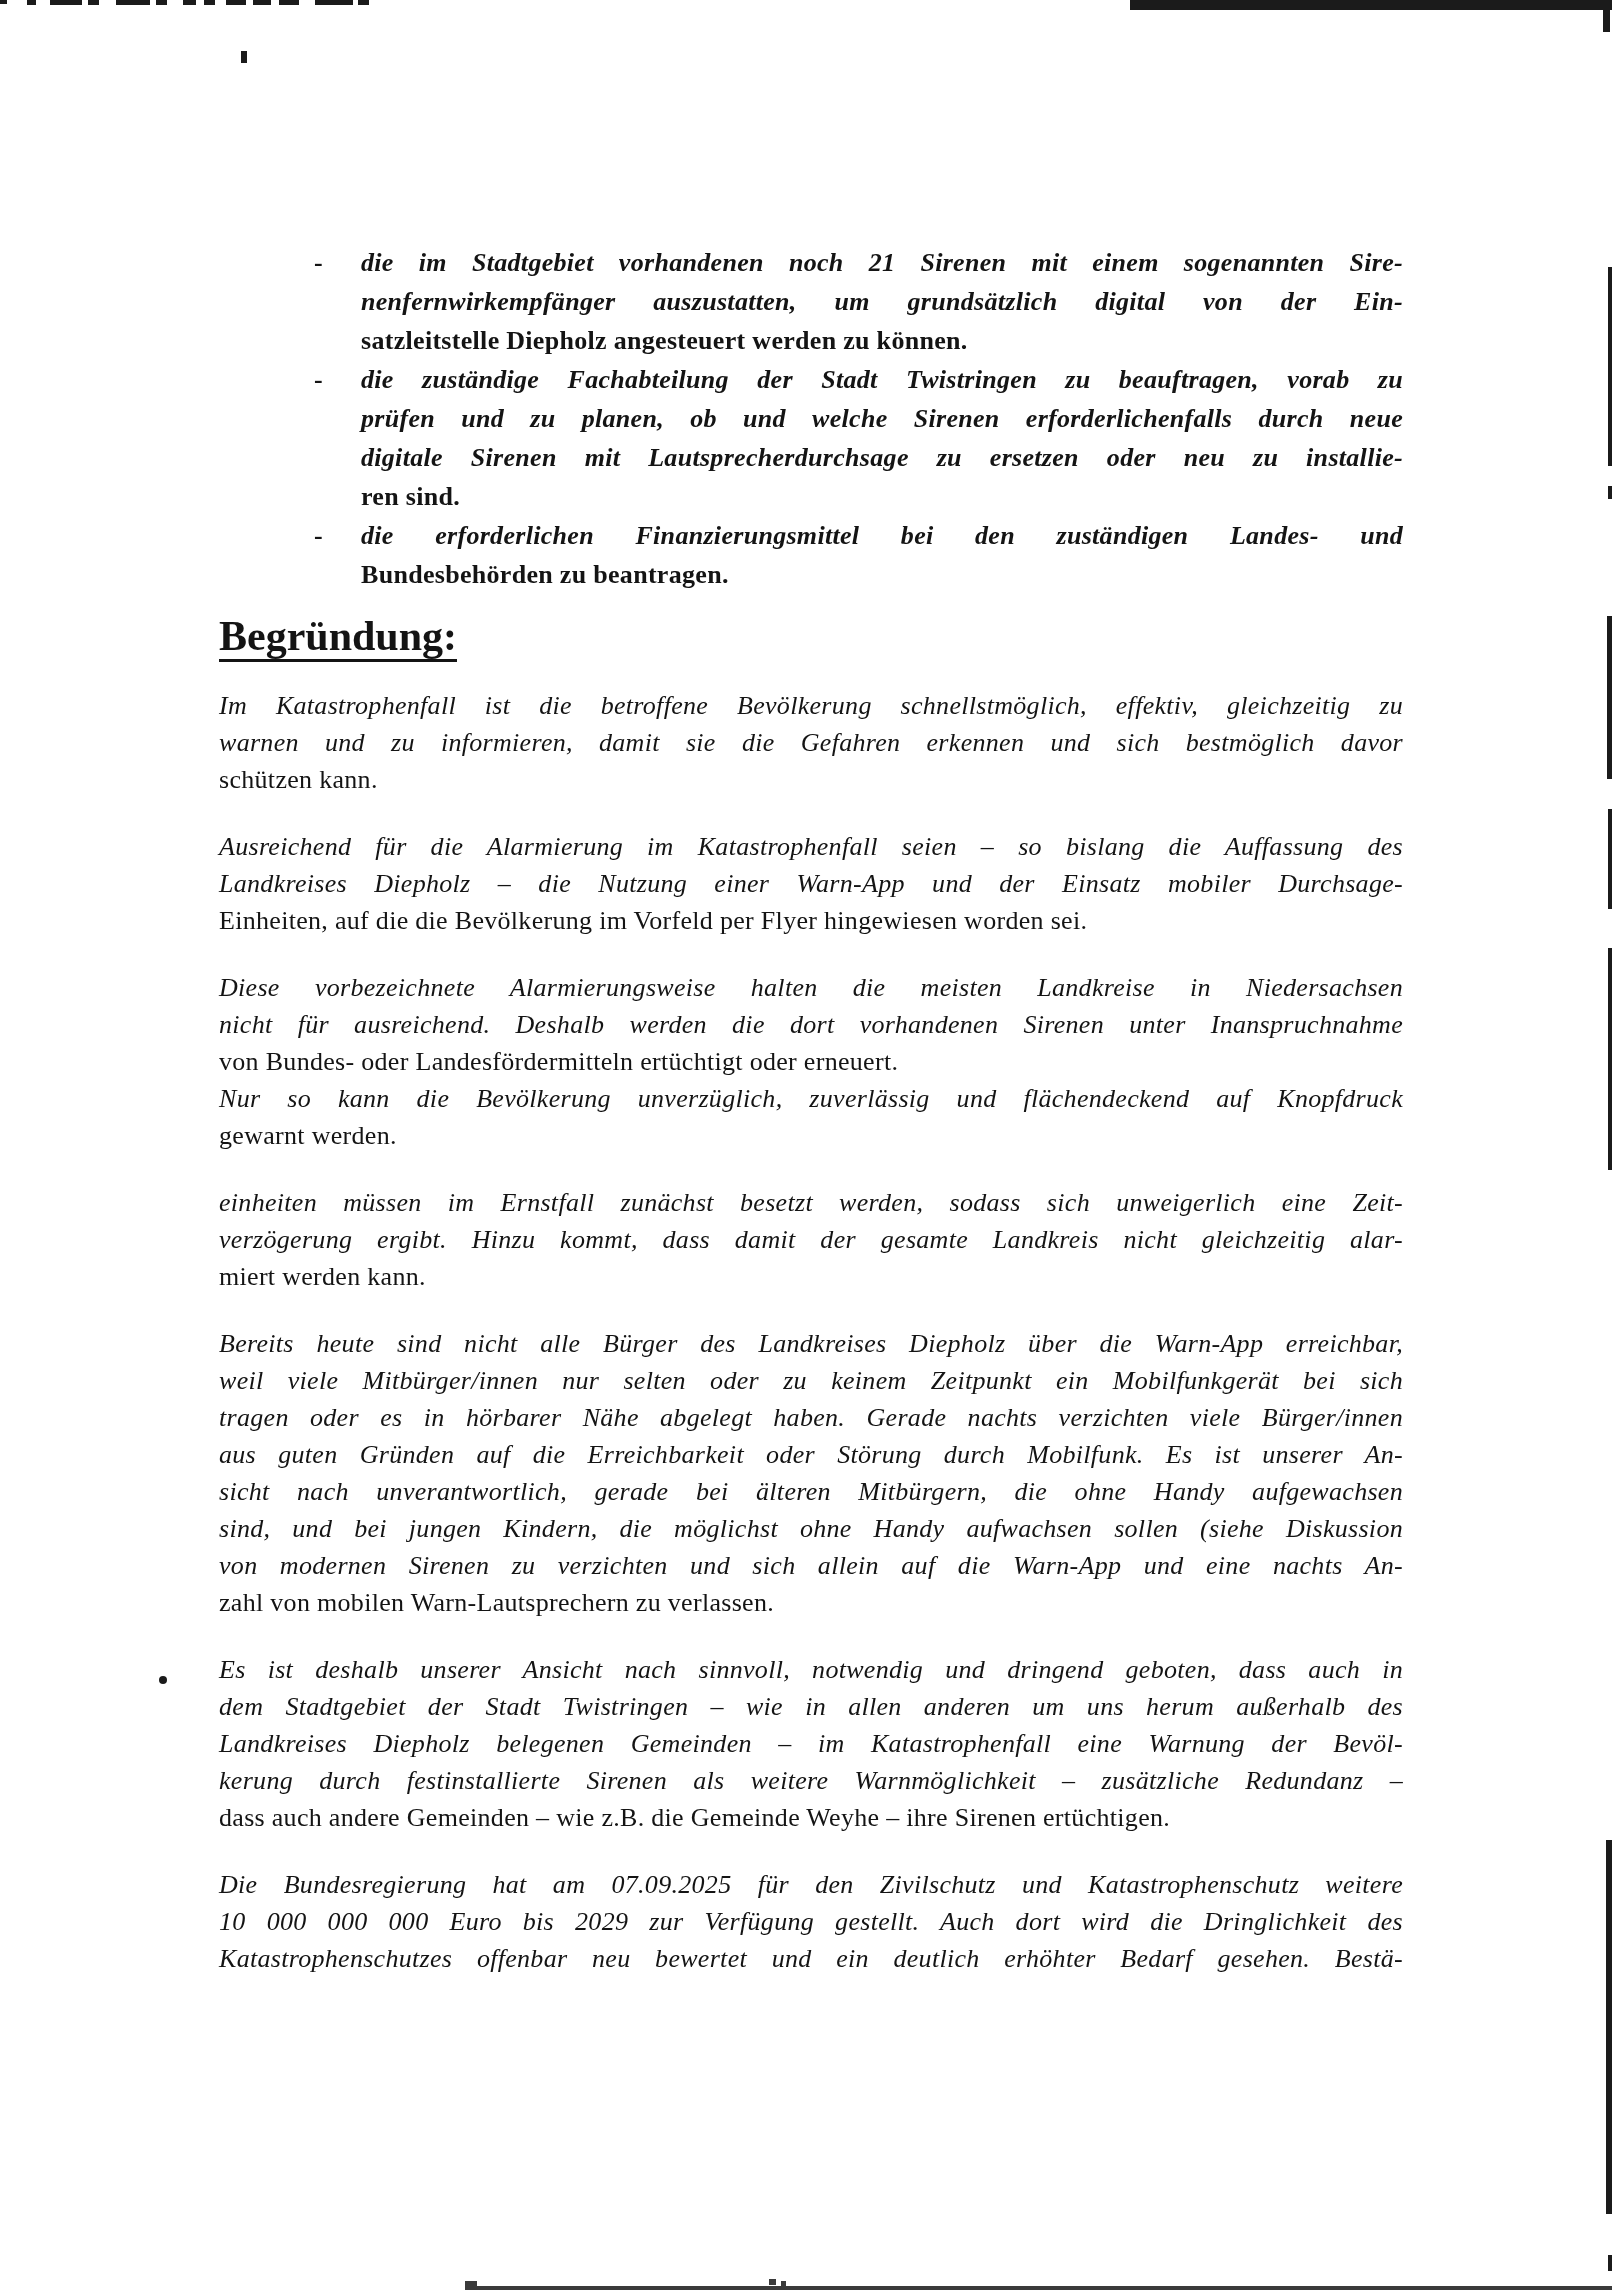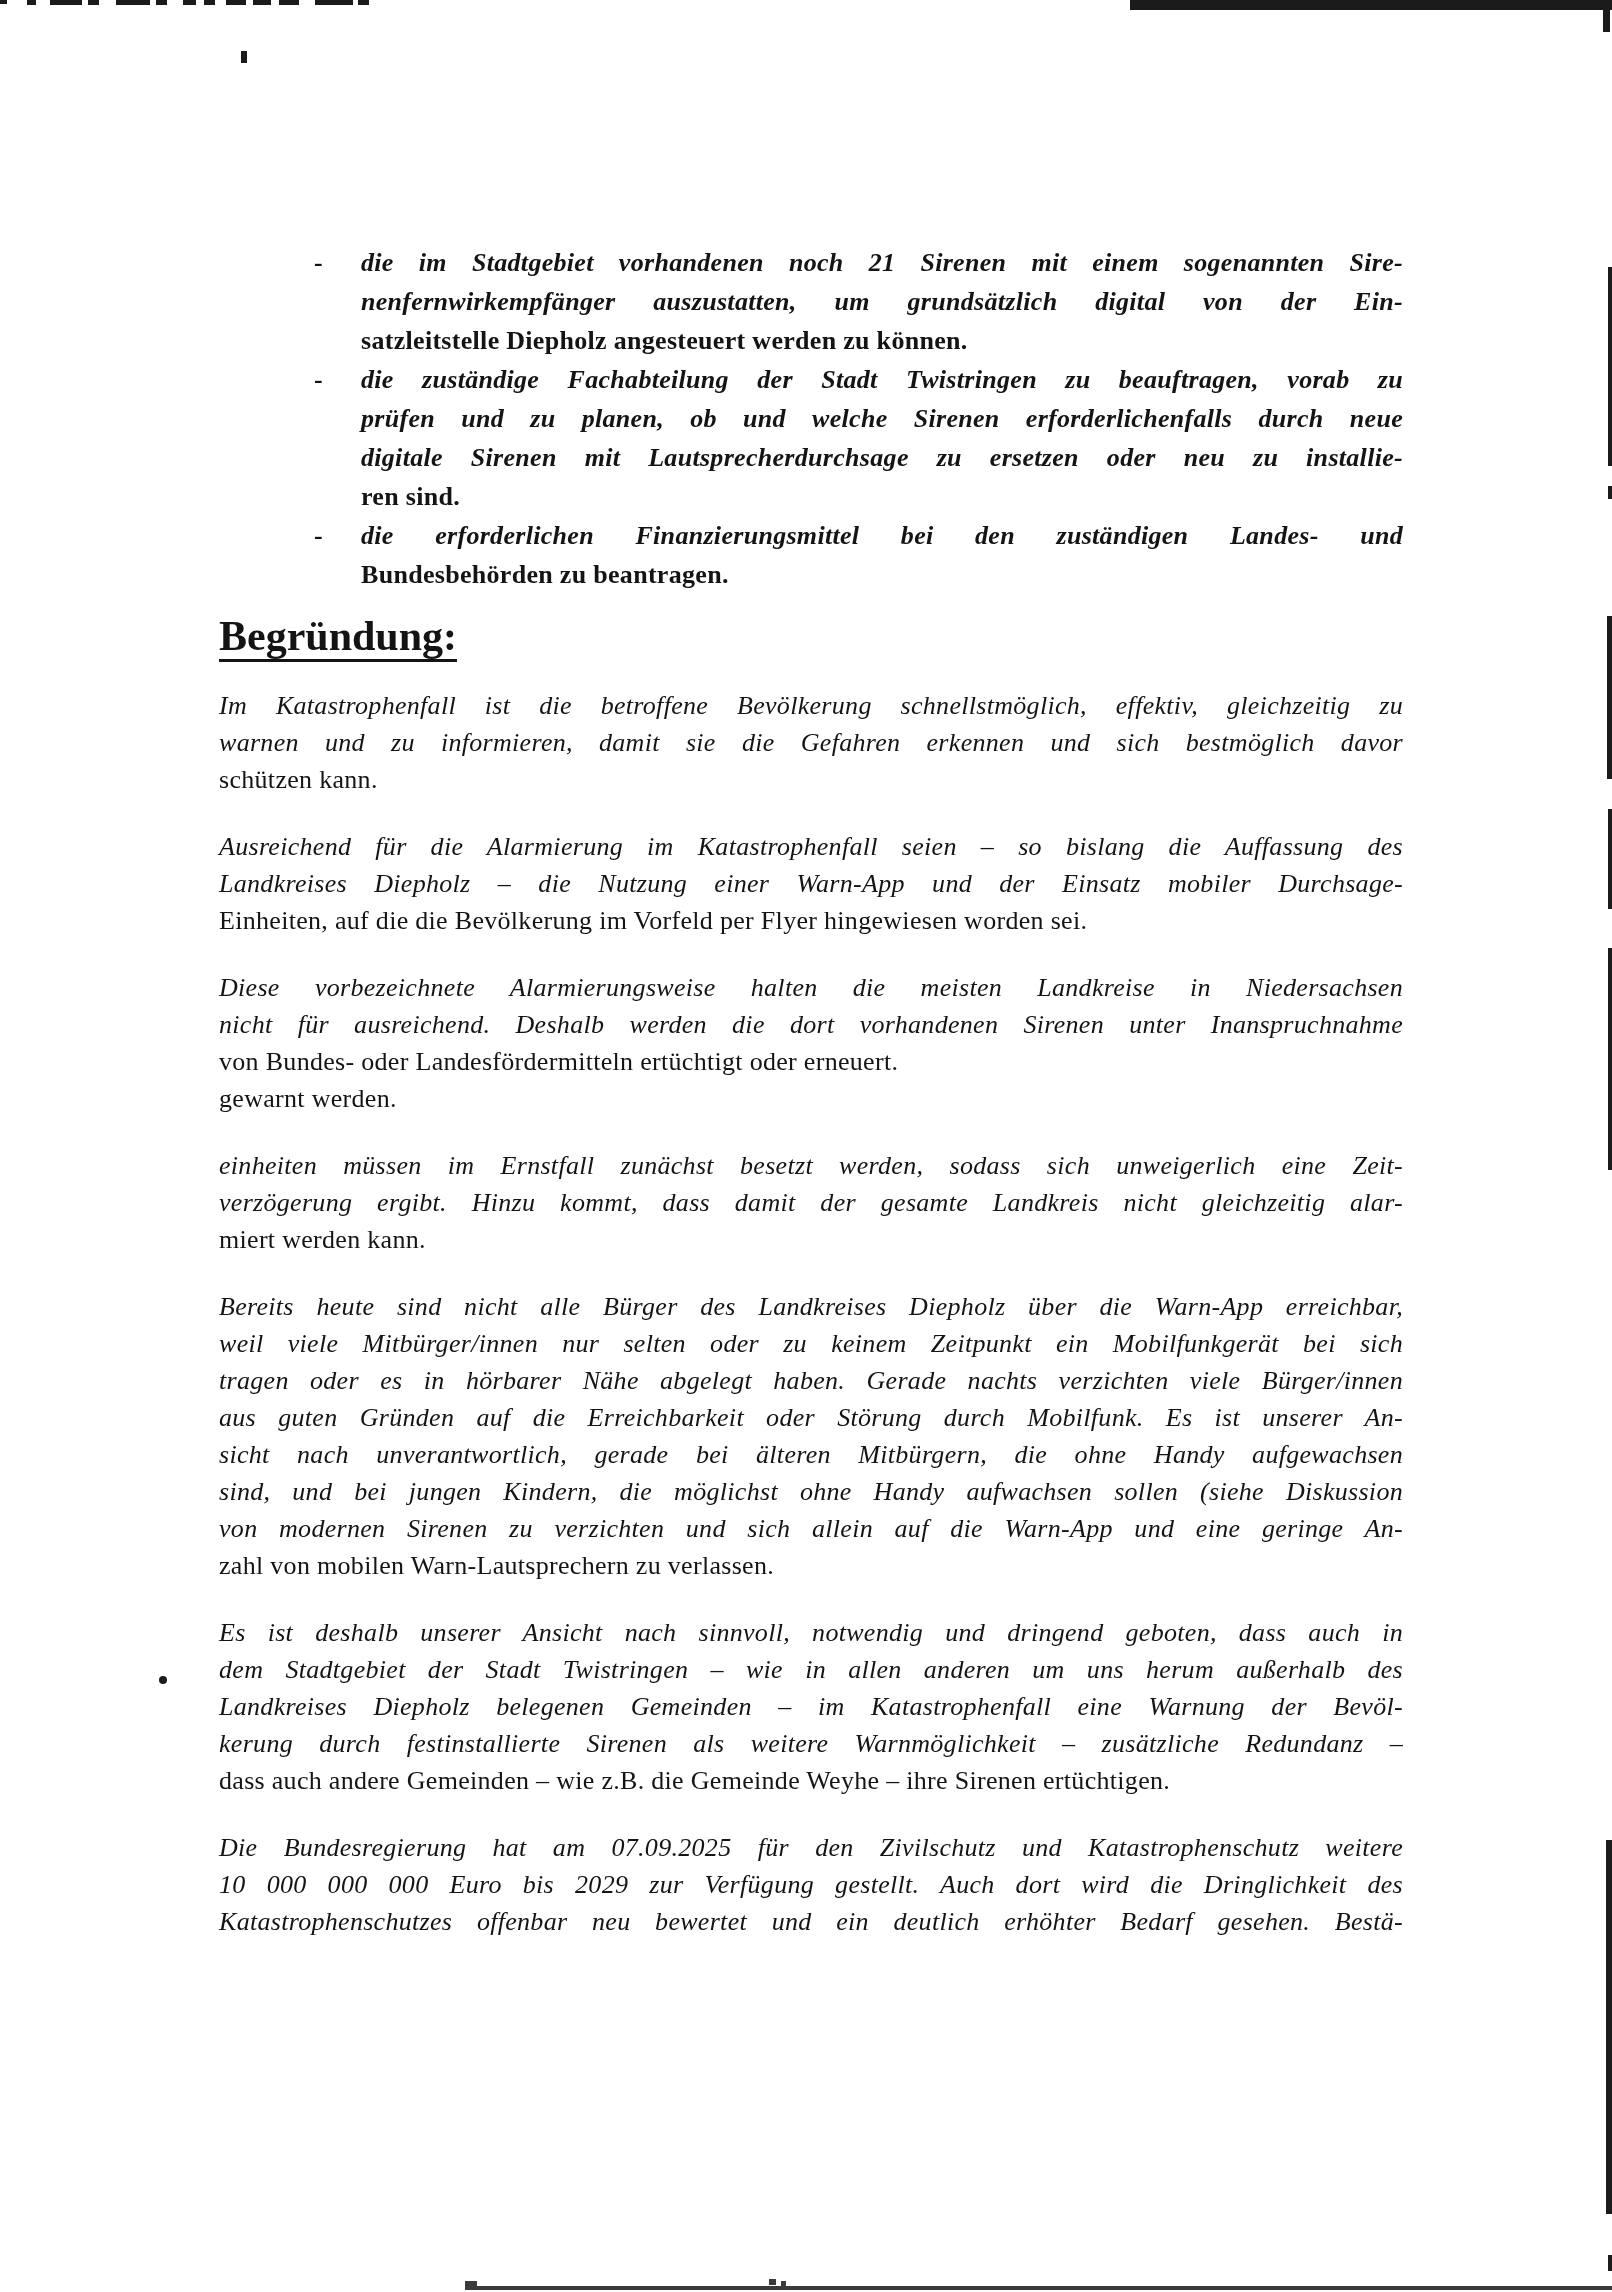--- a/index.html
+++ b/index.html
@@ -105,37 +105,38 @@
     <div class="para">
       <div class="line jl">Ausreichend für die Alarmierung im Katastrophenfall seien – so bislang die Auffassung des</div>
       <div class="line jl">Landkreises Diepholz – die Nutzung einer Warn-App und der Einsatz mobiler Durchsage-</div>
       <div class="line el">Einheiten, auf die die Bevölkerung im Vorfeld per Flyer hingewiesen worden sei.</div>
     </div>
 
     <div class="para">
       <div class="line jl">Diese vorbezeichnete Alarmierungsweise halten die meisten Landkreise in Niedersachsen</div>
       <div class="line jl">nicht für ausreichend. Deshalb werden die dort vorhandenen Sirenen unter Inanspruchnahme</div>
       <div class="line el">von Bundes- oder Landesfördermitteln ertüchtigt oder erneuert.</div>
+      <div class="line jl">Nur so kann die Bevölkerung unverzüglich, zuverlässig und flächendeckend auf Knopfdruck</div>
       <div class="line el">gewarnt werden.</div>
     </div>
 
     <div class="para">
       <div class="line jl">einheiten müssen im Ernstfall zunächst besetzt werden, sodass sich unweigerlich eine Zeit-</div>
       <div class="line jl">verzögerung ergibt. Hinzu kommt, dass damit der gesamte Landkreis nicht gleichzeitig alar-</div>
       <div class="line el">miert werden kann.</div>
     </div>
 
     <div class="para">
       <div class="line jl">Bereits heute sind nicht alle Bürger des Landkreises Diepholz über die Warn-App erreichbar,</div>
       <div class="line jl">weil viele Mitbürger/innen nur selten oder zu keinem Zeitpunkt ein Mobilfunkgerät bei sich</div>
       <div class="line jl">tragen oder es in hörbarer Nähe abgelegt haben. Gerade nachts verzichten viele Bürger/innen</div>
       <div class="line jl">aus guten Gründen auf die Erreichbarkeit oder Störung durch Mobilfunk. Es ist unserer An-</div>
       <div class="line jl">sicht nach unverantwortlich, gerade bei älteren Mitbürgern, die ohne Handy aufgewachsen</div>
       <div class="line jl">sind, und bei jungen Kindern, die möglichst ohne Handy aufwachsen sollen (siehe Diskussion</div>
-      <div class="line jl">von modernen Sirenen zu verzichten und sich allein auf die Warn-App und eine geringe An-</div>
+      <div class="line jl">von modernen Sirenen zu verzichten und sich allein auf die Warn-App und eine nachts An-</div>
       <div class="line el">zahl von mobilen Warn-Lautsprechern zu verlassen.</div>
     </div>
 
     <div class="para">
       <div class="line jl">Es ist deshalb unserer Ansicht nach sinnvoll, notwendig und dringend geboten, dass auch in</div>
       <div class="line jl">dem Stadtgebiet der Stadt Twistringen – wie in allen anderen um uns herum außerhalb des</div>
       <div class="line jl">Landkreises Diepholz belegenen Gemeinden – im Katastrophenfall eine Warnung der Bevöl-</div>
       <div class="line jl">kerung durch festinstallierte Sirenen als weitere Warnmöglichkeit – zusätzliche Redundanz –</div>
       <div class="line el">dass auch andere Gemeinden – wie z.B. die Gemeinde Weyhe – ihre Sirenen ertüchtigen.</div>
     </div>

